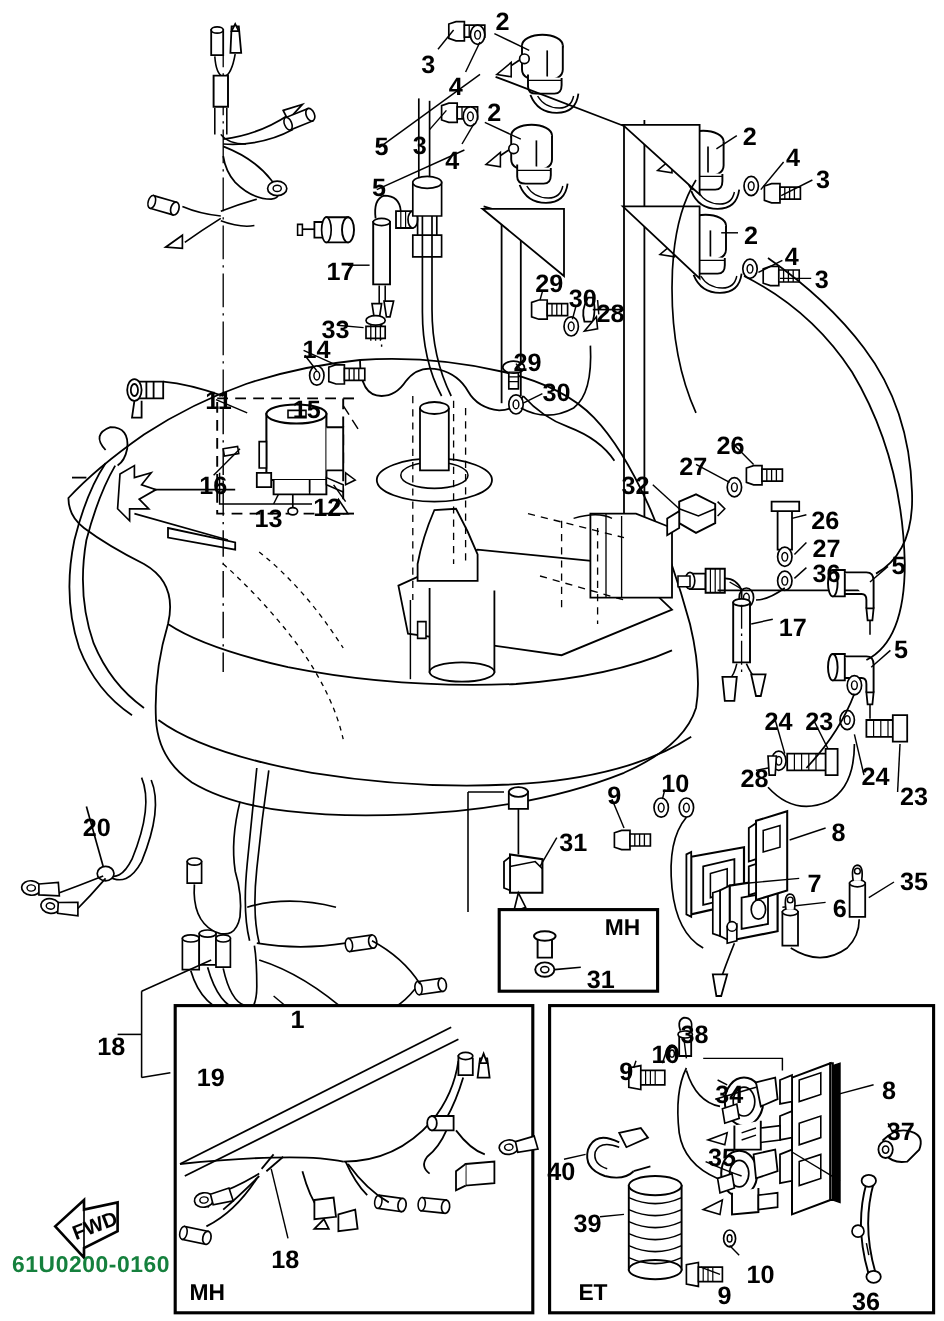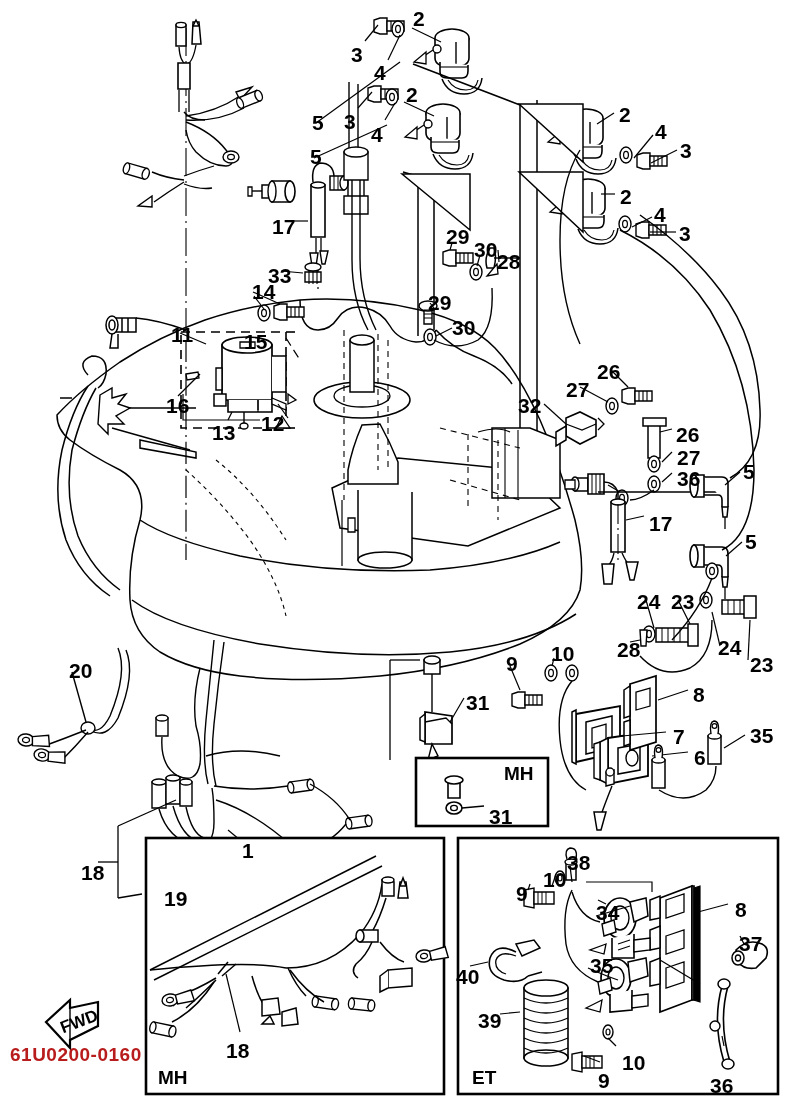--- a/index.html
+++ b/index.html
@@ -45,21 +45,21 @@
     white-space: nowrap;
   }
   #partnumber {
     position: absolute;
     left: 10px;
     top: 1044px;
     font-family: "Liberation Sans", sans-serif;
     font-size: 19px;
     font-weight: bold;
     letter-spacing: 0.5px;
-    color: #b91c1c;
+    color: #15803d;
     white-space: nowrap;
   }
   .fwdtext {
     position: absolute;
     font-family: "Liberation Sans", sans-serif;
     font-size: 17px;
     font-weight: bold;
     color: #000000;
     transform: rotate(-21deg);
     white-space: nowrap;
@@ -743,21 +743,21 @@
       <div class="callout" style="left: 617px; top: 639px;">28</div>
       <div class="callout" style="left: 718px; top: 637px;">24</div>
       <div class="callout" style="left: 750px; top: 654px;">23</div>
       <div class="callout" style="left: 506px; top: 653px;">9</div>
       <div class="callout" style="left: 551px; top: 643px;">10</div>
       <div class="callout" style="left: 693px; top: 684px;">8</div>
       <div class="callout" style="left: 673px; top: 726px;">7</div>
       <div class="callout" style="left: 694px; top: 747px;">6</div>
       <div class="callout" style="left: 750px; top: 725px;">35</div>
       <div class="callout" style="left: 466px; top: 692px;">31</div>
-      <div class="callout" style="left: 69px; top: 660px;">20</div>
+      <div class="callout" style="left: 69px; top: 680px;">20</div>
       <div class="callout" style="left: 81px; top: 862px;">18</div>
       <div class="callout" style="left: 135px; top: 888px; margin-left: 29px;">19</div>
       <div class="callout" style="left: 242px; top: 840px;">1</div>
       <div class="callout" style="left: 489px; top: 806px;">31</div>
       <div class="callout" style="left: 226px; top: 1040px;">18</div>
       <div class="callout" style="left: 567px; top: 852px;">38</div>
       <div class="callout" style="left: 543px; top: 869px;">10</div>
       <div class="callout" style="left: 516px; top: 883px;">9</div>
       <div class="callout" style="left: 596px; top: 902px;">34</div>
       <div class="callout" style="left: 735px; top: 899px;">8</div>
@@ -765,19 +765,19 @@
       <div class="callout" style="left: 590px; top: 955px;">35</div>
       <div class="callout" style="left: 456px; top: 966px;">40</div>
       <div class="callout" style="left: 478px; top: 1010px;">39</div>
       <div class="callout" style="left: 622px; top: 1052px;">10</div>
       <div class="callout" style="left: 598px; top: 1070px;">9</div>
       <div class="callout" style="left: 710px; top: 1075px;">36</div>
     </div>
 
   <div class="boxlabel" style="left:504px; top:764px;">MH</div>
   <div class="boxlabel" style="left:158px; top:1068px;">MH</div>
-  <div class="boxlabel" style="left:472px; top:1068px;">ET</div>
+  <div class="boxlabel" style="left:482px; top:1068px;">ET</div>
 
   <div class="fwdtext" style="left:60px; top:1012px;">FWD</div>
 
   <div id="partnumber">61U0200-0160</div>
 
 </div>
 
 </body></html>

